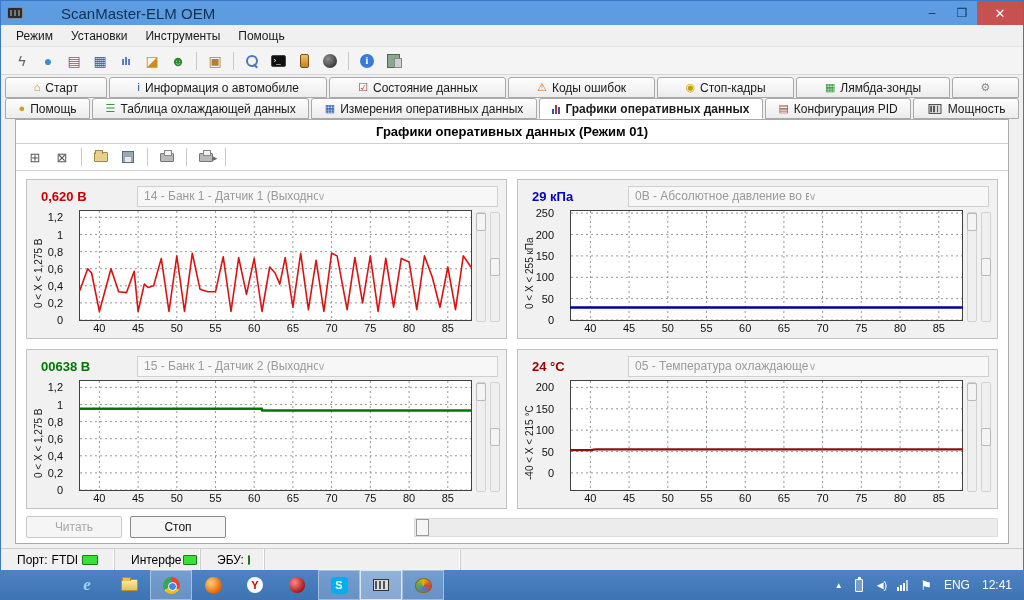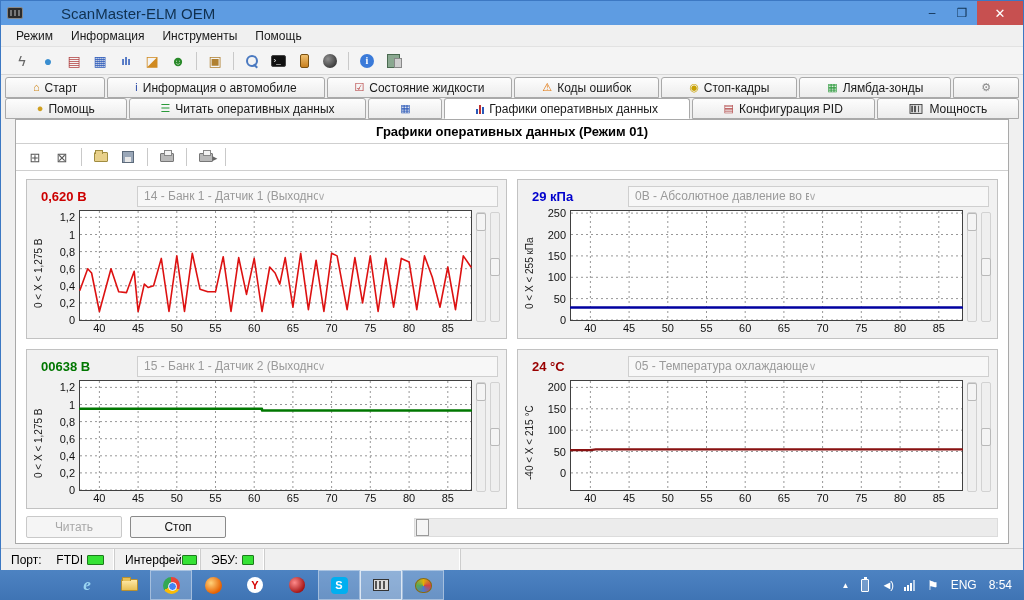--- a/index.html
+++ b/index.html
@@ -24,21 +24,21 @@
   .tool-btn { width:22px; height:22px; display:flex; align-items:center; justify-content:center; font-size:14px; }
   .tool-sep { width:1px; height:18px; background:#c9c9c9; margin:0 3px; }
 
   
   .tabstrip { background:#f0f0f0; padding:2px 4px 0 4px; flex:0 0 auto; }
   .tabrow { display:flex; height:21px; }
   .tab { flex:1 1 auto; display:flex; align-items:center; justify-content:center; gap:5px; white-space:nowrap;
          border:1px solid #a9a9a9; border-radius:3px 3px 0 0; background:linear-gradient(#fdfdfd,#ececec);
          margin-right:2px; padding:0 8px; font-size:12px; color:#1a1a1a; }
   .tab:last-child { margin-right:0; }
-  .tab.active { background:#fff; border-bottom:1px solid #fff; position:relative; z-index:3; }
+  .tab.active { background:#fff; border-bottom:1px solid #fff; position:relative; z-index:3;font-weight:bold; }
   .ticon { font-size:11px; line-height:1; }
   .ticon.bars { display:inline-flex; align-items:flex-end; gap:1px; height:10px; }
   .ticon.bars i { width:2px; background:#2a58b8; display:block; }
   .ticon.bars i:nth-child(1){height:5px;} .ticon.bars i:nth-child(2){height:9px; background:#c03030;} .ticon.bars i:nth-child(3){height:7px;}
 
   
   .content { flex:1; margin:0 14px 4px 14px; background:#fff; border:1px solid #a9a9a9; display:flex; flex-direction:column; min-height:0; position:relative; z-index:2; }
   .content-title { height:24px; display:flex; align-items:center; justify-content:center; font-weight:bold; font-size:13px; border-bottom:1px solid #cfcfcf; flex:0 0 auto; }
   .chart-toolbar { height:27px; display:flex; align-items:center; padding-left:8px; gap:5px; border-bottom:1px solid #cfcfcf; flex:0 0 auto; }
   .ct-btn { width:22px; height:20px; display:flex; align-items:center; justify-content:center; font-size:13px; color:#555; }
@@ -53,39 +53,39 @@
   .charts-grid { display:grid; grid-template-columns:1fr 1fr; gap:10px; padding:8px 10px 2px 10px; flex:0 0 auto; }
   .panel { height:160px; background:#f1f1f1; border:1px solid #c2c2c2; padding:4px 4px 2px 6px; display:flex; flex-direction:column; }
   .panel-head { height:24px; display:flex; align-items:center; flex:0 0 auto; }
   .pval { width:104px; font-size:13px; font-weight:bold; padding-left:8px; }
   .pselect { flex:1; height:21px; margin-right:4px; background:#f7f7f7; border:1px solid #cfcfcf; display:flex; align-items:center; color:#9a9a9a; font-size:12px; padding:0 6px; overflow:hidden; }
   .pselect span { flex:1; white-space:nowrap; overflow:hidden; }
   .chev { flex:0 0 auto; color:#b0b0b0; font-size:11px; }
   .panel-body { flex:1; display:flex; min-height:0; padding-top:2px; }
   .ylab { width:13px; writing-mode:vertical-rl; transform:rotate(180deg); text-align:center; font-size:10px; color:#222; }
   .yticks { width:33px; position:relative; font-size:11px; color:#111; }
-  .yticks span { position:absolute; right:4px; }
+  .yticks span { position:absolute; right:16px; }
   .plotcol { flex:1; display:flex; flex-direction:column; min-width:0; }
   svg.plot { flex:1; width:100%; background:#fff; display:block; }
   .xticks { height:15px; position:relative; font-size:11px; color:#111; }
   .xticks span { position:absolute; top:1px; width:24px; text-align:center; }
   .sliders { width:30px; display:flex; justify-content:space-between; padding:2px 2px 14px 4px; }
   .vtrack { width:10px; background:#efefef; border:1px solid #d2d2d2; border-radius:2px; position:relative; }
   .vthumb { position:absolute; left:-1px; width:10px; height:18px; background:#f4f4f4; border:1px solid #b9b9b9; border-radius:2px; }
   .t-top { top:0; } .t-mid { top:42%; }
 
   .bottom-row { flex:0 0 auto; display:flex; align-items:center; padding:5px 10px 6px 10px; gap:8px; }
   .btn { height:22px; width:96px; background:#f5f5f5; border:1px solid #8a8a8a; border-radius:2px; font-size:12px; color:#111; display:flex; align-items:center; justify-content:center; }
   .btn.disabled { color:#a8a8a8; border-color:#c9c9c9; }
   .hscroll { flex:1; margin-left:180px; height:19px; background:#ececec; border:1px solid #dcdcdc; position:relative; }
   .hthumb { position:absolute; left:1px; top:0px; width:13px; height:17px; background:#f5f5f5; border:1px solid #9a9a9a; }
 
   
   .statusbar { height:22px; background:#f0f0f0; border-top:1px solid #cfcfcf; display:flex; align-items:stretch; font-size:12px; flex:0 0 auto; }
-  .sb-seg { display:flex; align-items:center; border-right:1px solid #cdcdcd; box-shadow:inset -1px 0 0 #fff; padding:0 10px; gap:4px; }
+  .sb-seg { display:flex; align-items:center; border-right:1px solid #cdcdcd; box-shadow:inset -1px 0 0 #fff; padding:0 16px; gap:4px; }
   .led { width:17px; height:10px; background:#35e235; border:1px solid #1c7a1c; border-radius:1px; }
   .sb-link { flex:1; display:flex; align-items:center; justify-content:center; color:#0000cc; font-weight:bold; }
 
   
   .taskbar { height:30px; background:linear-gradient(#4d83c2,#3f74b4); display:flex; align-items:center; flex:0 0 auto; color:#fff; }
   .tk-icons { display:flex; height:100%; margin-left:66px; }
   .tk-item { width:42px; height:100%; display:flex; align-items:center; justify-content:center; }
   .tk-item.open { background:rgba(255,255,255,0.22); border:1px solid rgba(255,255,255,0.38); }
   .tk-item.focused { background:rgba(255,255,255,0.38); border:1px solid rgba(255,255,255,0.7); }
   .tk-tray { margin-left:auto; display:flex; align-items:center; gap:12px; padding-right:12px; font-size:12px; }
@@ -129,21 +129,21 @@
       <span class="tb-title">ScanMaster-ELM OEM</span>
       <div class="tb-btns">
         <span class="tb-btn">–</span>
         <span class="tb-btn">❐</span>
         <span class="tb-btn close">✕</span>
       </div>
     </div>
 
     <div class="menubar">
       <span class="menu-item">Режим</span>
-      <span class="menu-item">Информация</span>
+      <span class="menu-item">Установки</span>
       <span class="menu-item">Инструменты</span>
       <span class="menu-item">Помощь</span>
     </div>
 
     <div class="toolbar" id="main-toolbar">
         <span class="tool-btn" style="color: rgb(102, 102, 102);">ϟ</span>
         <span class="tool-btn" style="color: rgb(58, 142, 208);">●</span>
         <span class="tool-btn" style="color: rgb(176, 64, 64);">▤</span>
         <span class="tool-btn" style="color: rgb(42, 88, 184);">▦</span>
         <span class="tool-btn" style="color: rgb(42, 88, 184); font-weight: bold; font-size: 11px;">ılı</span>
@@ -178,21 +178,21 @@
           <div class="tab">
             <span class="ticon" style="color: rgb(208, 138, 32);">⌂</span>
             <span>Старт</span>
           </div>
           <div class="tab">
             <span class="ticon" style="color: rgb(42, 74, 168);">ℹ</span>
             <span>Информация о автомобиле</span>
           </div>
           <div class="tab">
             <span class="ticon" style="color: rgb(176, 48, 48);">☑</span>
-            <span>Состояние жидкости</span>
+            <span>Состояние данных</span>
           </div>
           <div class="tab">
             <span class="ticon" style="color: rgb(224, 112, 0);">⚠</span>
             <span>Коды ошибок</span>
           </div>
           <div class="tab">
             <span class="ticon" style="color: rgb(200, 160, 0);">◉</span>
             <span>Стоп-кадры</span>
           </div>
           <div class="tab">
@@ -203,24 +203,25 @@
             <span class="ticon" style="color: rgb(138, 138, 138);">⚙</span>
           </div>
         </div>
       <div class="tabrow" id="tabrow2" style="margin-top:0;">
           <div class="tab">
             <span class="ticon" style="color: rgb(208, 160, 32);">●</span>
             <span>Помощь</span>
           </div>
           <div class="tab">
             <span class="ticon" style="color: rgb(42, 154, 58);">☰</span>
-            <span>Читать оперативных данных</span>
+            <span>Таблица охлаждающей данных</span>
           </div>
           <div class="tab">
             <span class="ticon" style="color: rgb(42, 88, 184);">▦</span>
+            <span>Измерения оперативных данных</span>
           </div>
           <div class="tab active">
             <span class="ticon bars">
               <i></i>
               <i></i>
               <i></i>
             </span>
             <span>Графики оперативных данных</span>
           </div>
           <div class="tab">
@@ -579,16 +580,16 @@
       <span class="batt"></span>
       <span class="tray-glyph" style="letter-spacing:-2px;">◄)</span>
       <span class="sigbars">
           <i></i>
           <i></i>
           <i></i>
           <i></i>
         </span>
       <span class="tray-glyph" style="font-size:13px;">⚑</span>
       <span>ENG</span>
-      <span>8:54</span>
+      <span>12:41</span>
     </div>
   </div>
 </div>
 
 </body></html>

